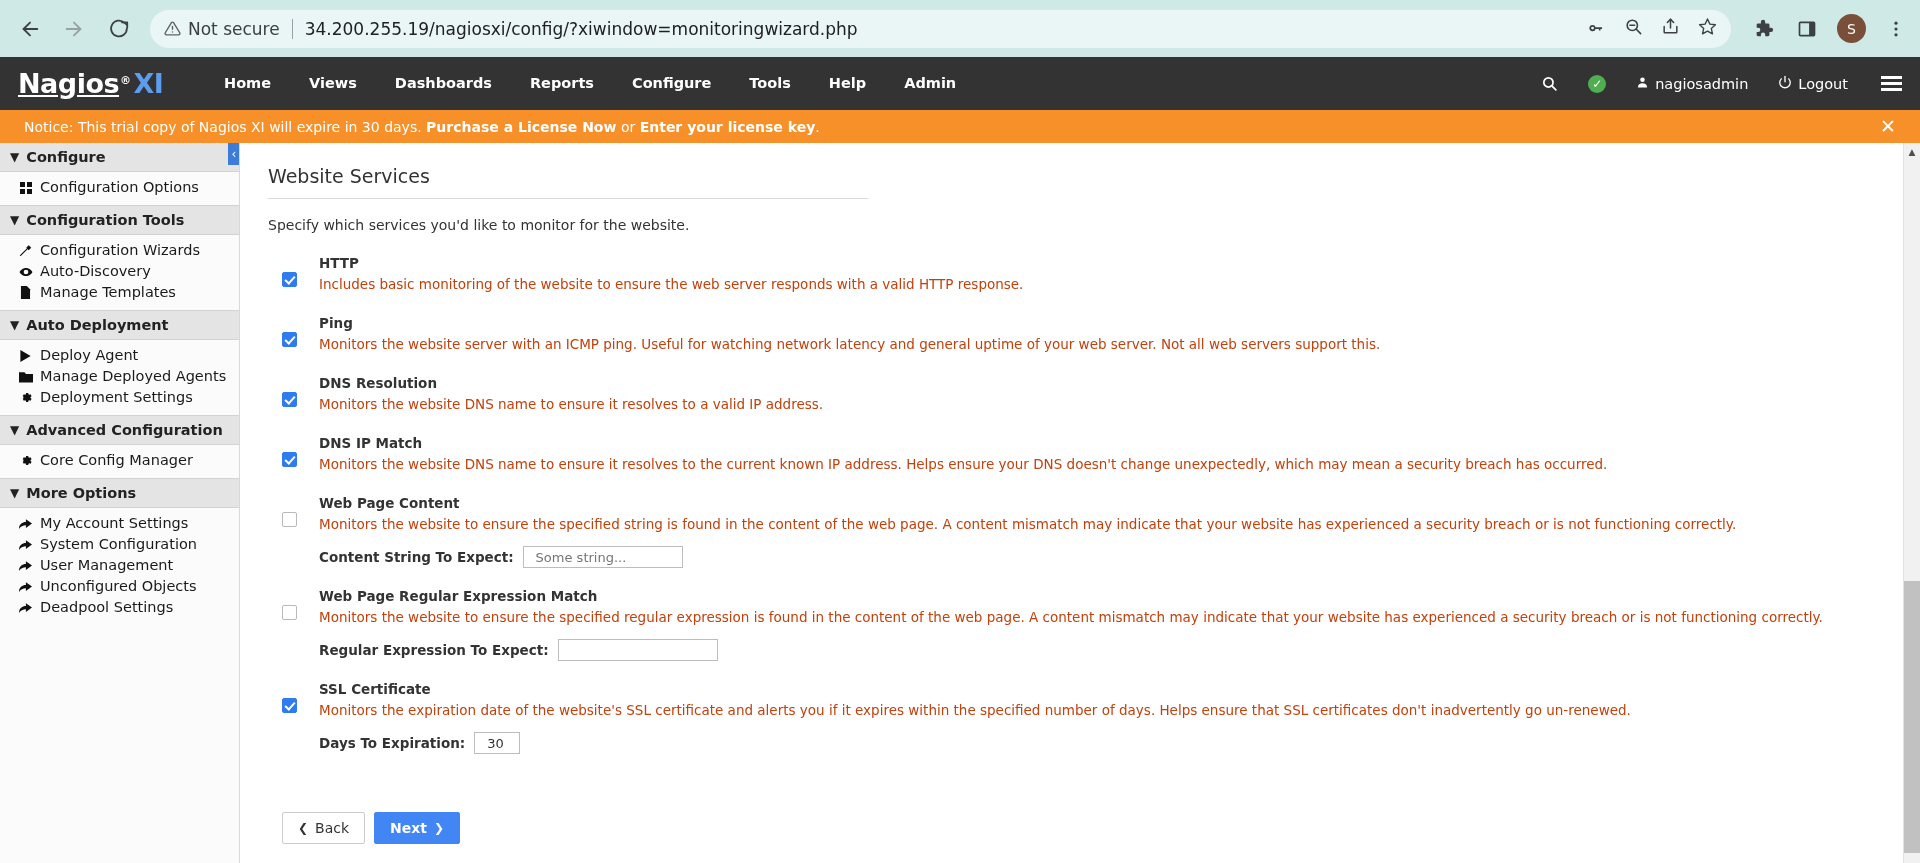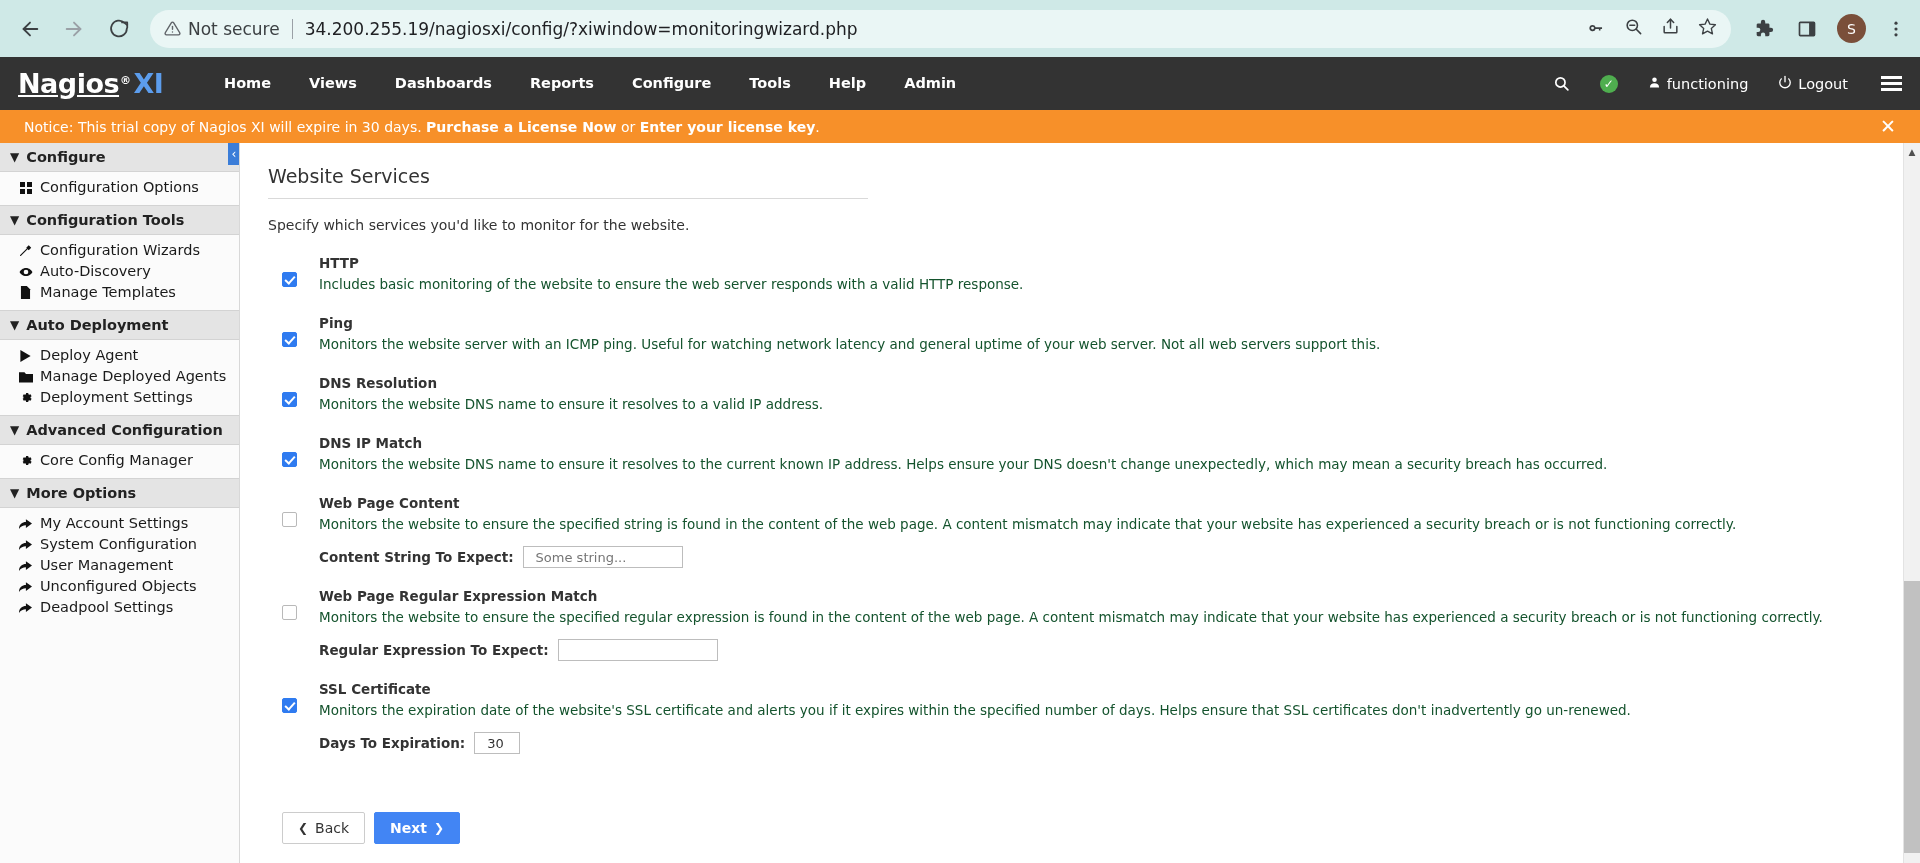--- a/index.html
+++ b/index.html
@@ -186,21 +186,21 @@
   .cb.off { background: #ffffff; border: 1px solid #b9b9b9; }
   .cb.on::after {
     content: "";
     position: absolute; left: 4px; top: 1px;
     width: 4px; height: 8px;
     border: solid #ffffff; border-width: 0 2px 2px 0;
     transform: rotate(42deg);
   }
   .svc-text { flex: 1 1 auto; }
   .svc-label { font-size: 13.5px; font-weight: bold; color: #333; line-height: 17px; }
-  .svc-desc { font-size: 13.5px; color: #14532d; margin-top: 4px; line-height: 17px; }
+  .svc-desc { font-size: 13.5px; color: #c2410c; margin-top: 4px; line-height: 17px; }
 
   .field-row {
     display: flex; align-items: center; gap: 9px;
     margin-top: 13px;
   }
   .field-label { font-size: 13.5px; font-weight: bold; color: #333; }
   .field-row input[type=text] {
     height: 22px;
     border: 1px solid #bdbdbd;
     background: #fff;
@@ -359,21 +359,21 @@
     <a href="#" class="hitem">
       <span class="green-dot">✓</span>
     </a>
     <a href="#" class="hitem">
       <span>
         <svg width="13" height="13" viewBox="0 0 24 24" fill="#ffffff">
             <circle cx="12" cy="7" r="4.2"></circle>
             <path d="M3.5 21c0-4.7 3.8-7.4 8.5-7.4s8.5 2.7 8.5 7.4z"></path>
           </svg>
       </span>
-      <span>functioning</span>
+      <span>nagiosadmin</span>
     </a>
     <a href="#" class="hitem">
       <span>
         <svg width="14" height="14" viewBox="0 0 24 24" fill="none" stroke="#ffffff" stroke-width="2.3" stroke-linecap="round">
             <path d="M18.4 6.6a9 9 0 1 1-12.8 0"></path>
             <line x1="12" y1="2.5" x2="12" y2="11.5"></line>
           </svg>
       </span>
       <span>Logout</span>
     </a>

